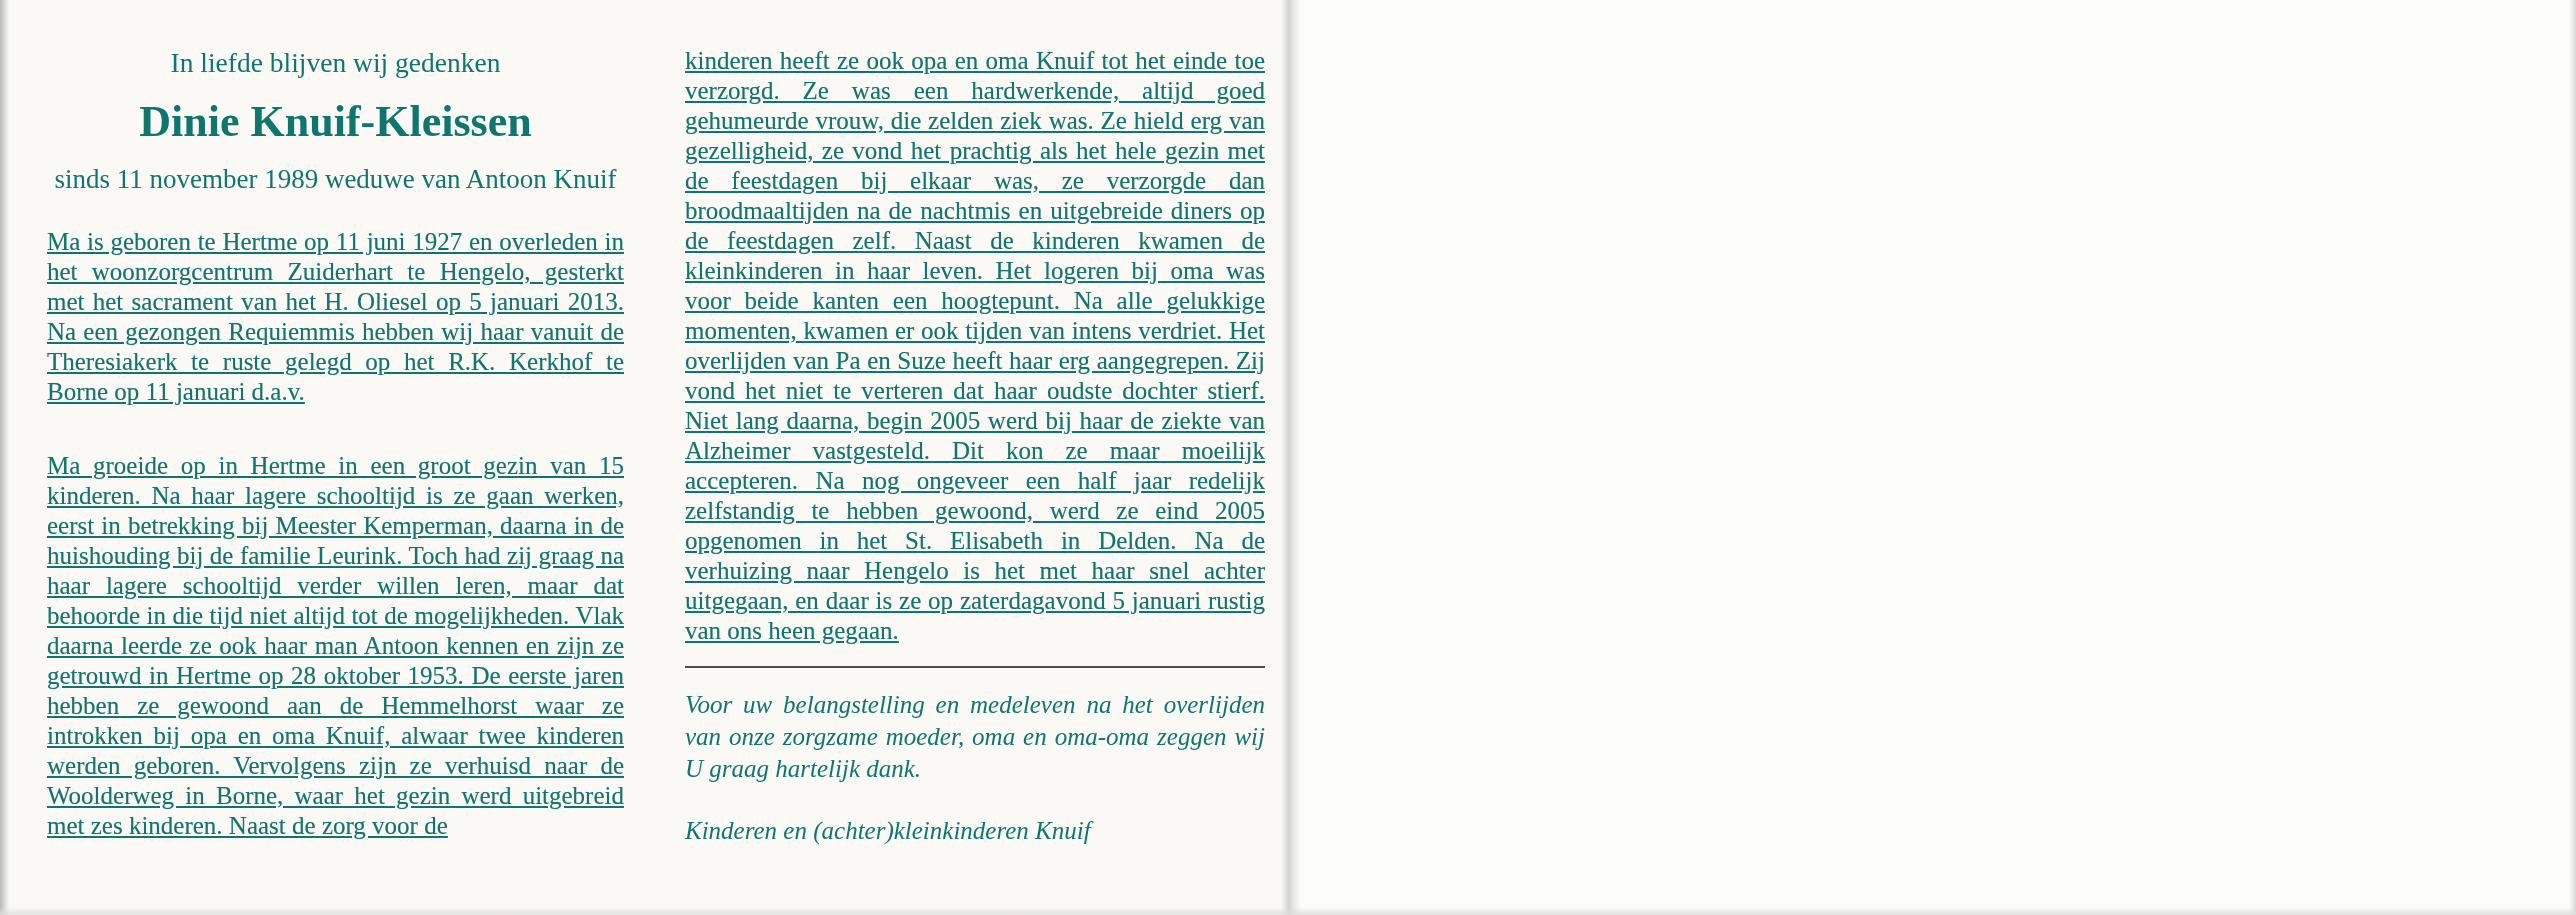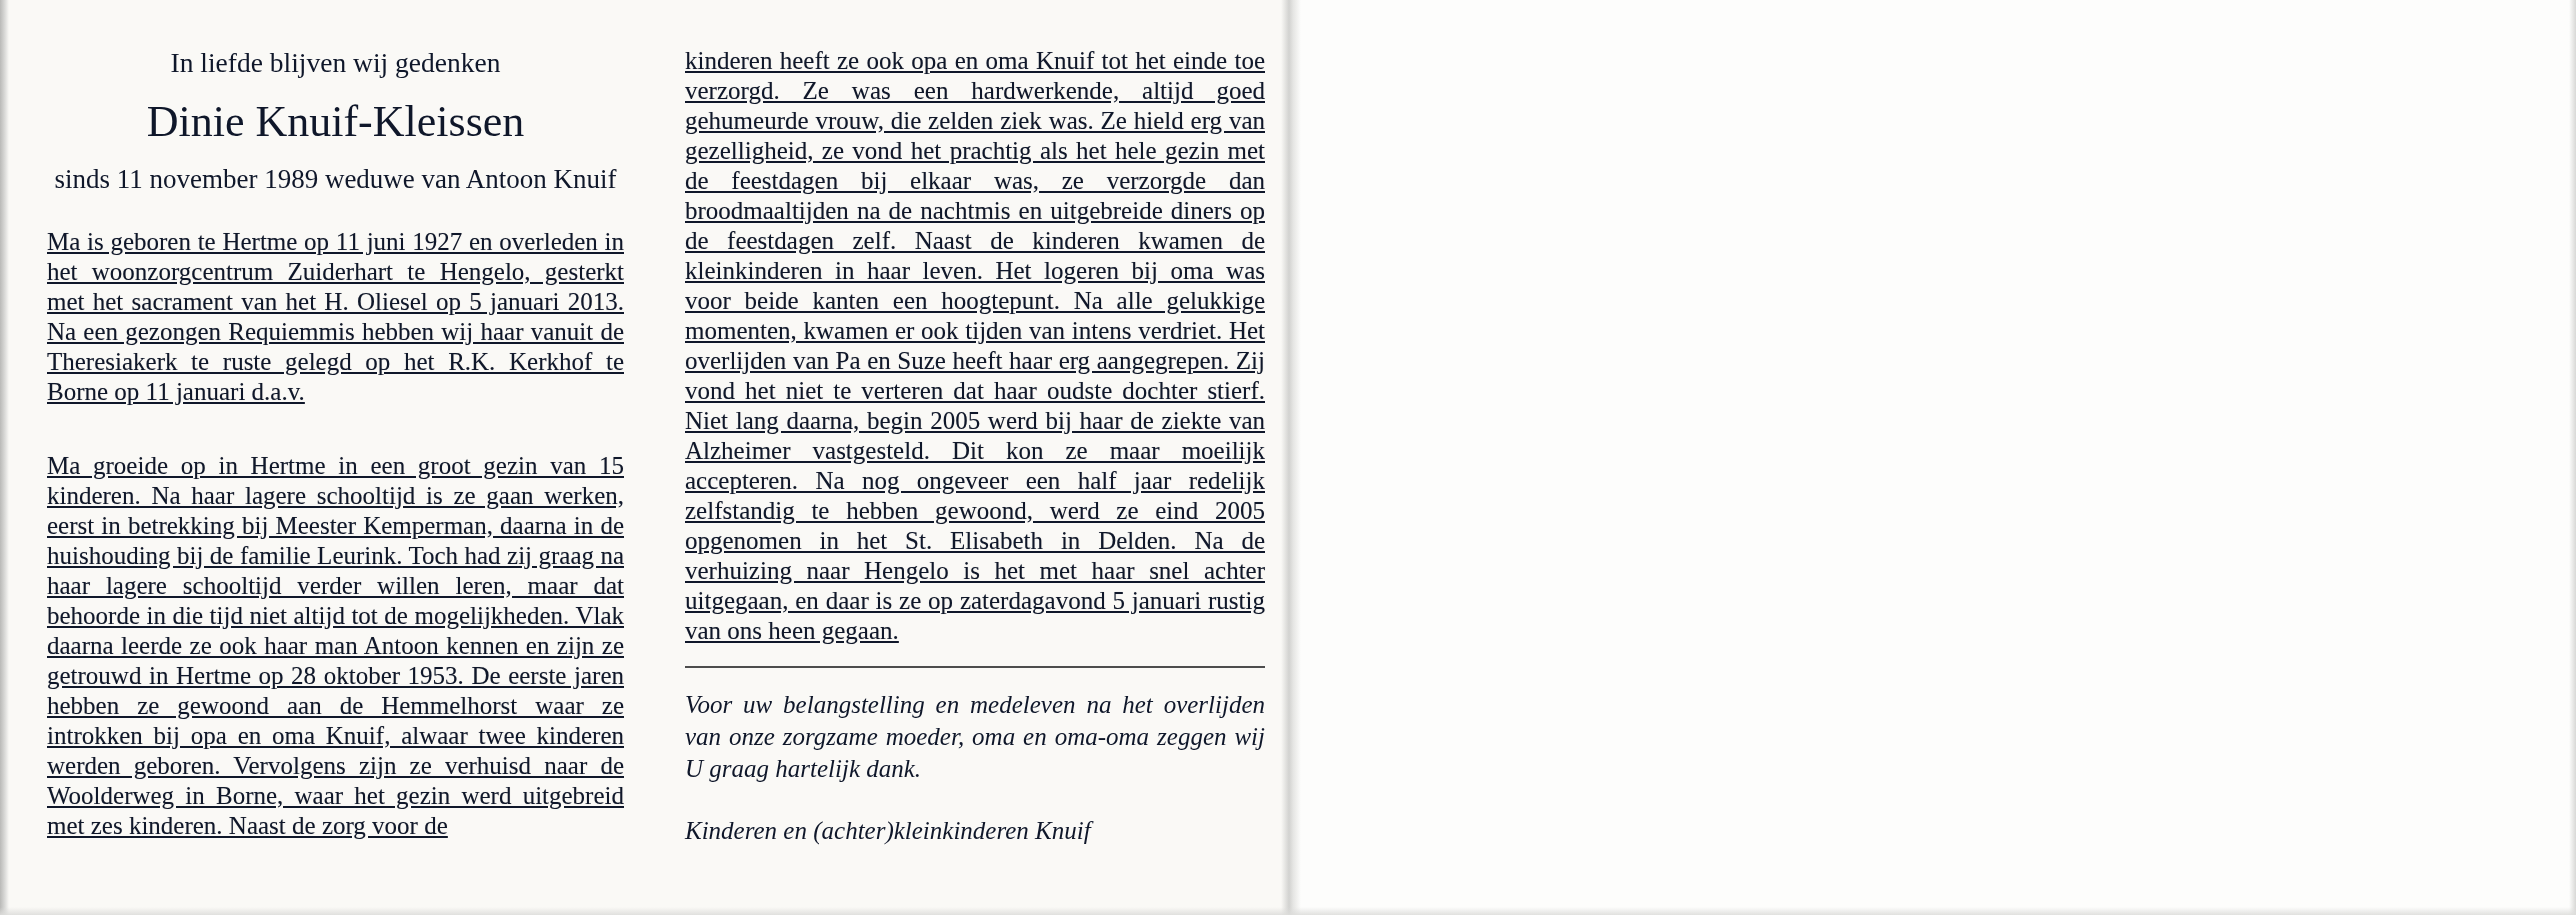--- a/index.html
+++ b/index.html
@@ -2,21 +2,21 @@
 <html style="font-size:12.2px"><head>
 <meta charset="utf-8">
 <style>
   html,body{margin:0;padding:0;background:#e9e9e7;}
   #canvas{
     position:relative;
     width:2576px;height:916px;
     background:#fbfaf8;
     overflow:hidden;
     font-family:"Liberation Serif", serif;
-    color:#0f172a;
+    color:#0f766e;
   }
   
   .page-left{position:absolute;left:0;top:0;width:1290px;height:916px;background:#faf9f6;}
   .page-right{position:absolute;left:1290px;top:0;width:1286px;height:916px;background:#fdfdfc;}
   
   .edge-left{position:absolute;left:0;top:0;width:9.2px;height:916px;
     background:linear-gradient(to right,#b9b9b7,#dededc 60%,rgba(250,249,246,0));}
   .fold-shadow{position:absolute;left:1281px;top:0;width:20px;height:916px;
     background:linear-gradient(to right,rgba(240,240,238,0),#d2d2d0 40%,#e6e6e4 62%,rgba(253,253,252,0));}
   .edge-right{position:absolute;left:2569px;top:0;width:6.9px;height:916px;
@@ -27,21 +27,21 @@
   .col{position:absolute;top:46px;text-align:justify;}
   .col-1{left:47px;width:577px;}
   .col-2{left:685px;width:580px;}
   .body-text{
     font-size:25px;line-height:30px;margin:0;
     text-shadow:0 0 0.8px rgba(25,25,25,.28);
     text-decoration:underline;
   }
   .header-block{text-align:center;margin:0 0 0 0;}
   .memorial-line{font-size:27.5px;line-height:34px;margin:0;}
-  .deceased-name{font-size:44px;line-height:50px;font-weight:normal;margin:17px 0 0 0;}
+  .deceased-name{font-size:44px;line-height:50px;font-weight:bold;margin:17px 0 0 0;}
   .widow-line{font-size:27px;line-height:34px;margin:15.3px 0 0 0;}
   .para-1{margin-top:30.5px;}
   .para-2{margin-top:44px;}
   .divider{border:none;border-top:2.3px solid #4d4d4d;margin:20px 0 0 0;width:100%;}
   .thanks{font-style:italic;font-size:25px;line-height:32px;margin:21.4px 0 0 0;}
   .signature{font-style:italic;font-size:25px;line-height:30.5px;margin:30.5px 7.6px 0 0;}
 </style>
 </head>
 <body>
 

